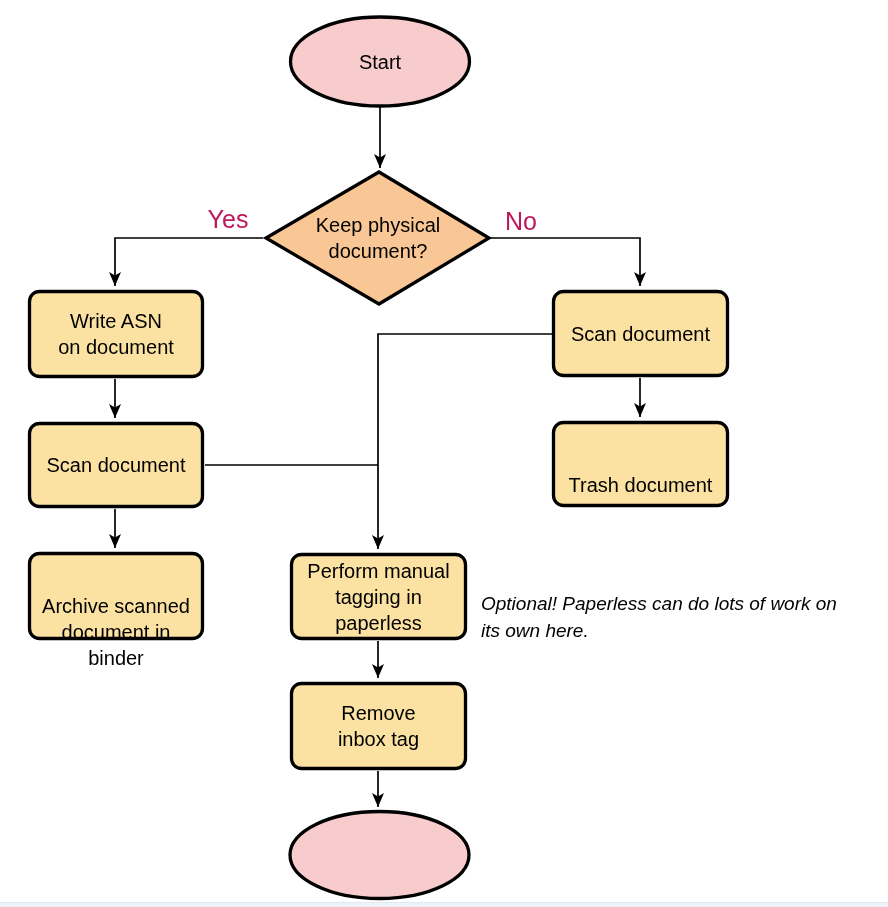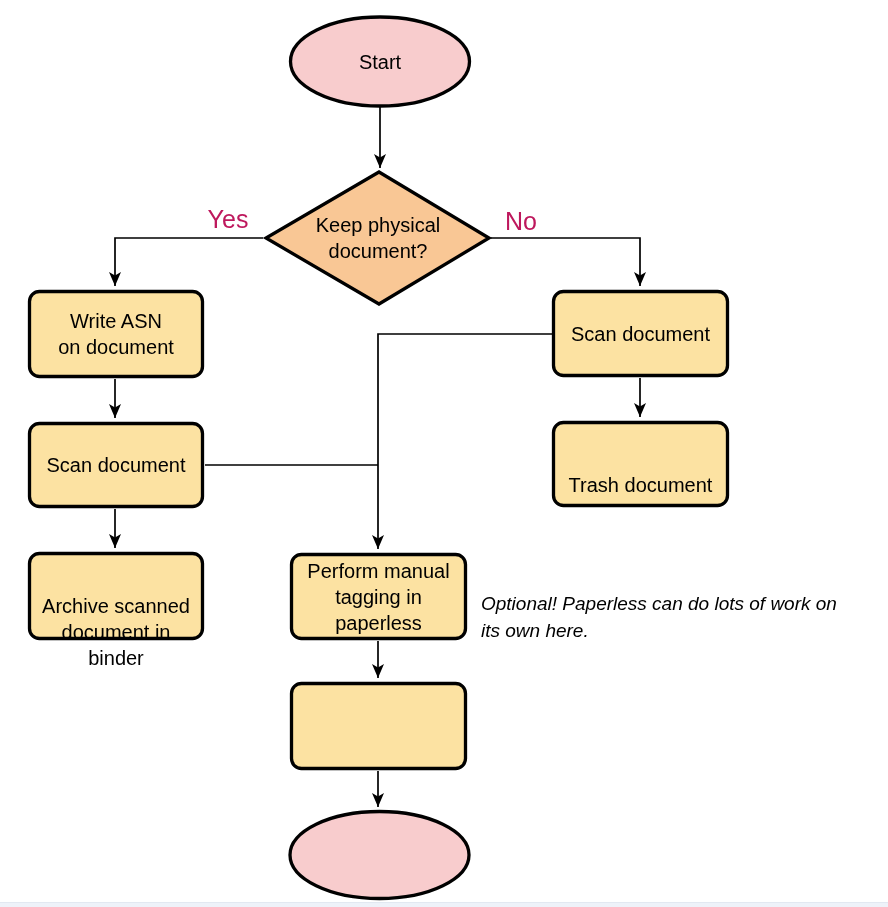--- a/index.html
+++ b/index.html
@@ -111,20 +111,22 @@
 binder</div>
 
   <div class="nodelabel" style="left:552px; top:290px; width:177px; height:87px;">Scan document</div>
 
   <div class="nodelabel" style="left:552px; top:442px; width:177px; height:86px;">Trash document</div>
 
   <div class="nodelabel" style="left:290px; top:553px; width:177px; height:87px;">Perform manual
 tagging in
 paperless</div>
 
+  <div class="nodelabel" style="left:290px; top:682px; width:177px; height:88px;">Remove
+inbox tag</div>
 
 
   <div class="edgelabel" style="left:198px; top:207px; width:60px; height:24px;">Yes</div>
 
   <div class="edgelabel" style="left:493px; top:209px; width:56px; height:24px;">No</div>
 
   <div class="note">Optional! Paperless can do lots of work on
 its own here.</div>
 
   <div class="bottom-strip"></div>

